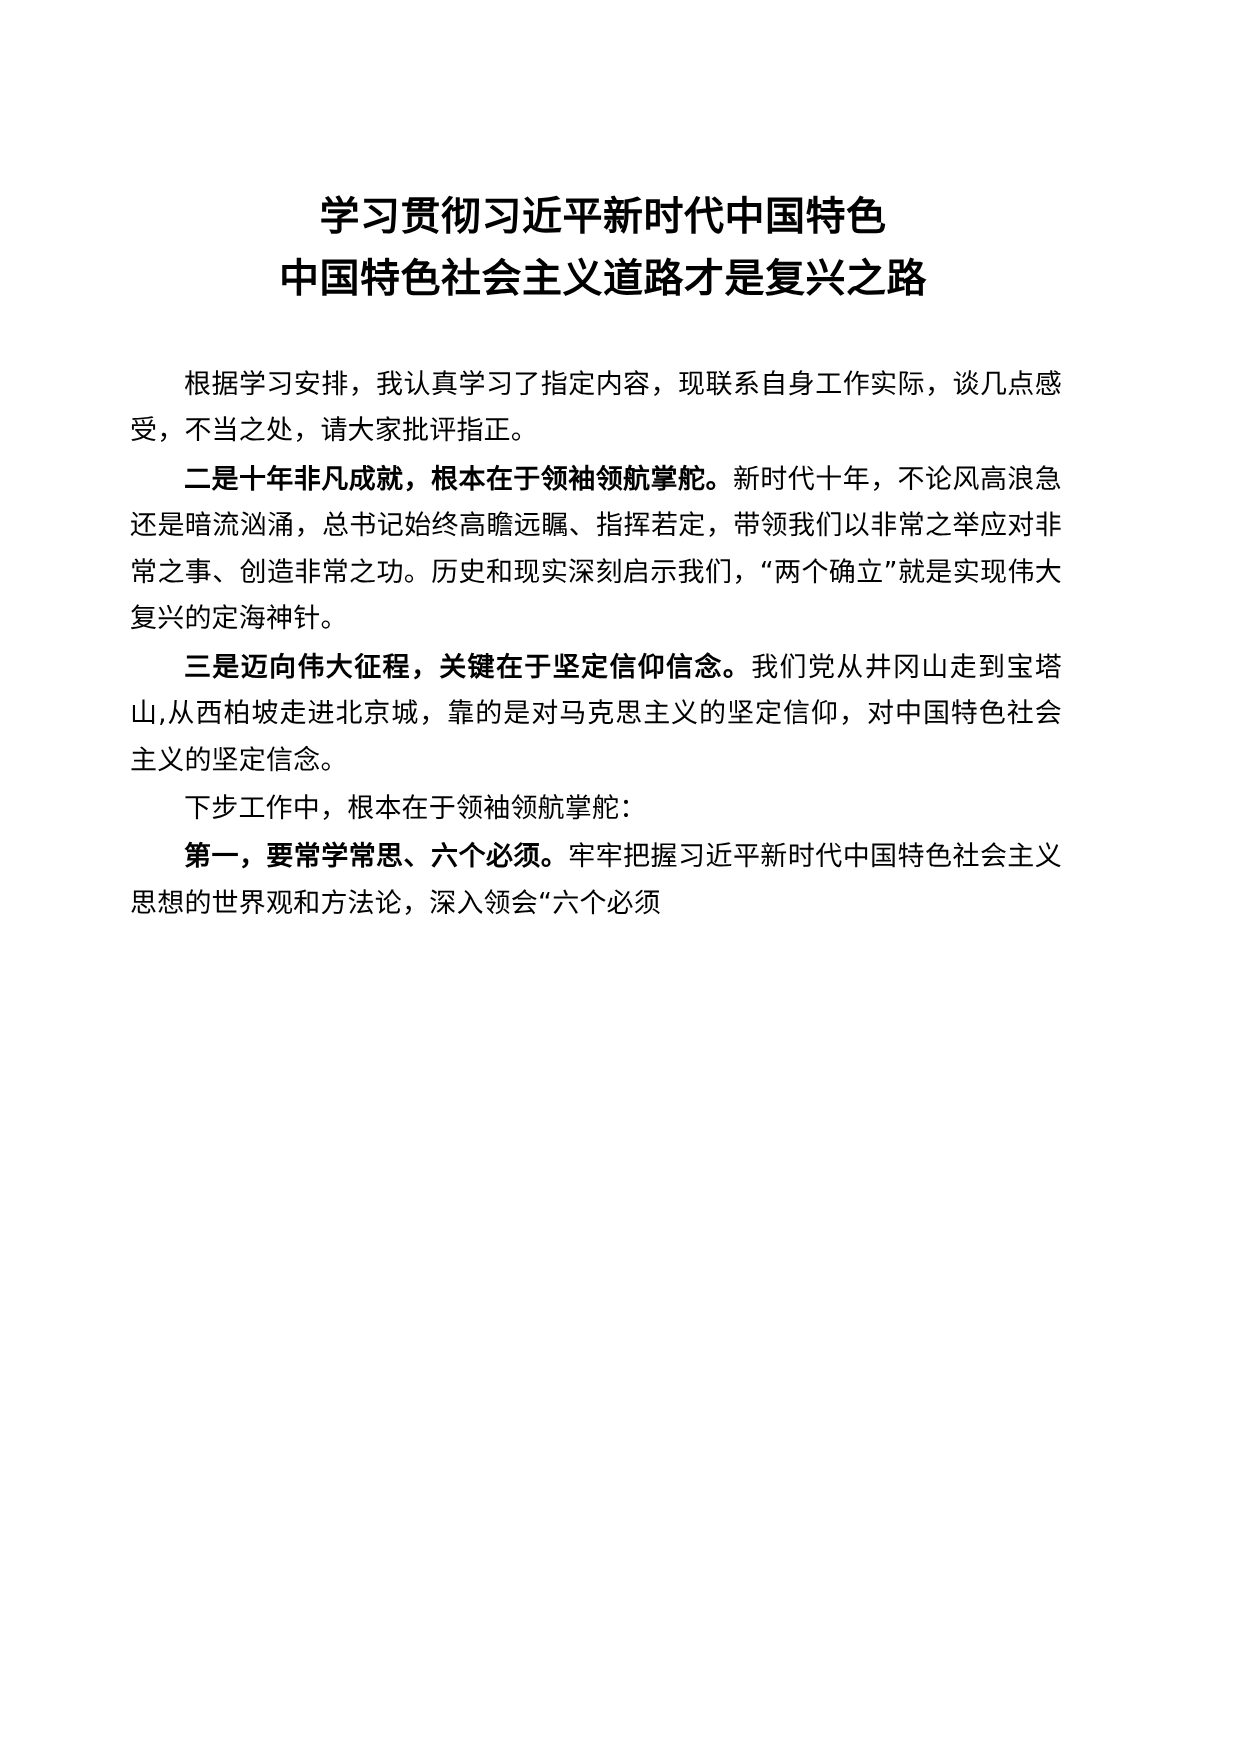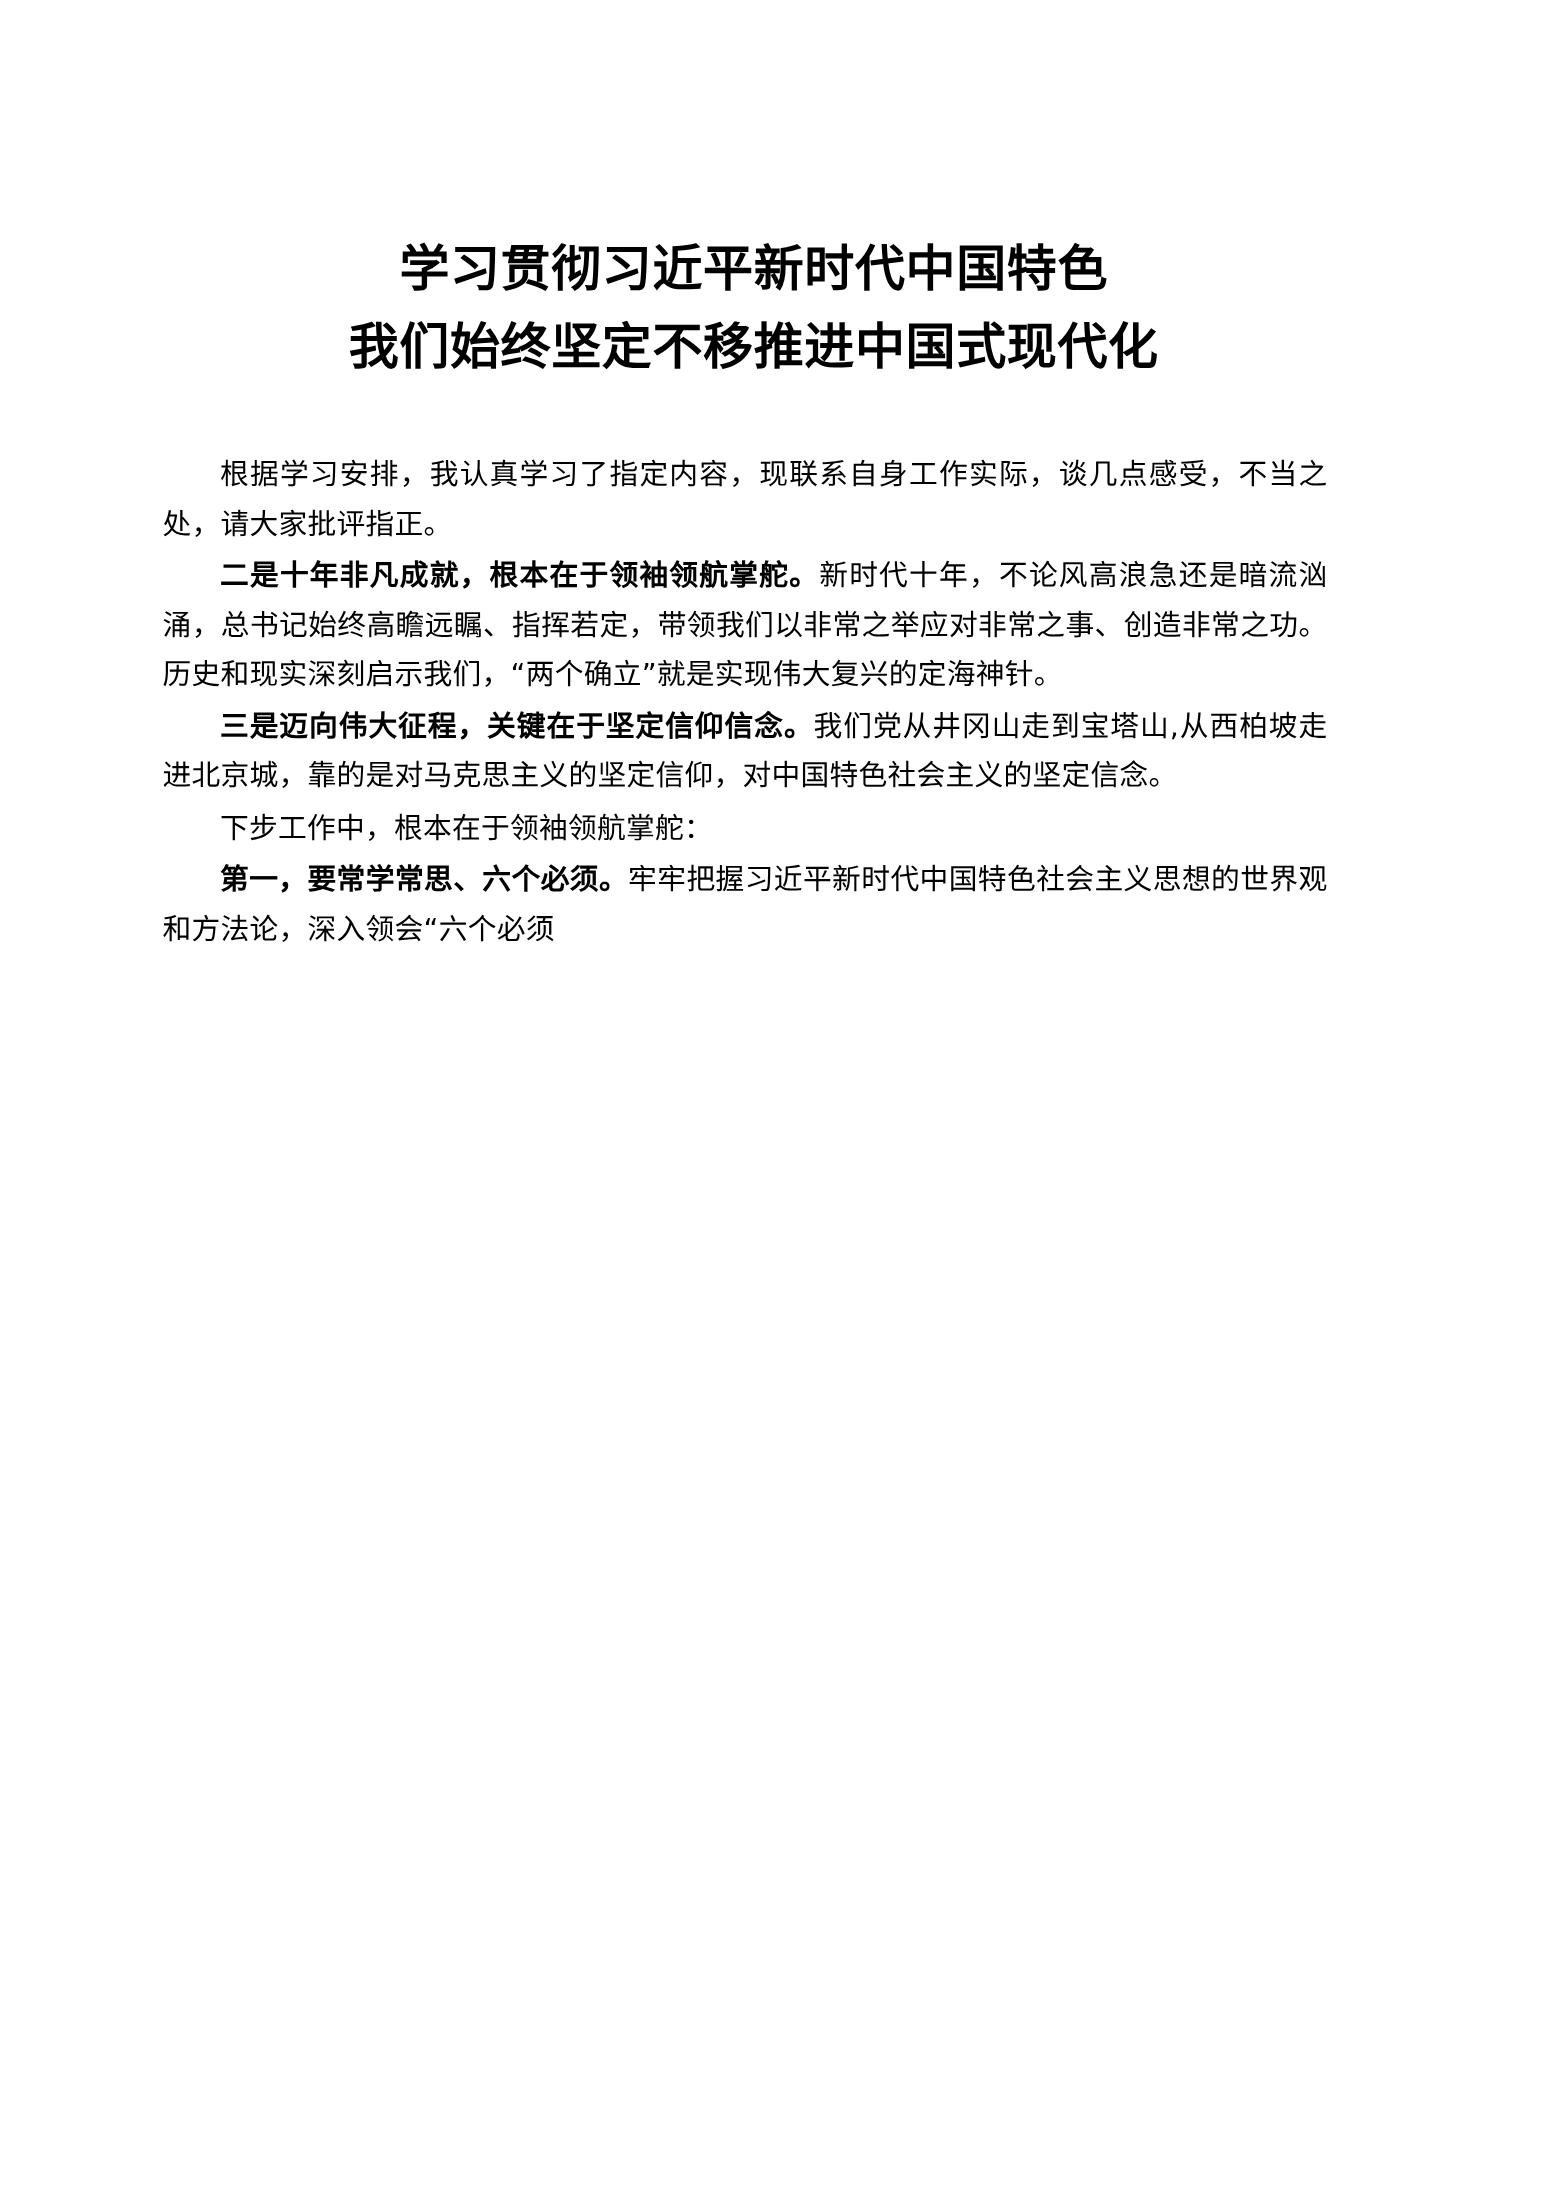--- a/index.html
+++ b/index.html
@@ -27,39 +27,39 @@
     letter-spacing: 0.5px;
     margin: 0 0 52px 0;
     padding: 0 40px;
   }
   .doc-title .title-line {
     display: block;
     white-space: nowrap;
   }
   .body-text p {
     margin: 0 14px 2px 0;
-    font-size: 23px;
+    font-size: 27px;
     line-height: 1.72;
     text-align: justify;
     text-justify: inter-ideograph;
     text-indent: 2em;
     letter-spacing: 0.2px;
   }
   .lead {
     font-weight: bold;
   }
 </style>
 </head>
 <body>
 
 <div class="page">
 
   <h1 class="doc-title">
     <span class="title-line">学习贯彻习近平新时代中国特色</span>
-    <span class="title-line">我们始终坚定不移推进中国式现代化</span>
+    <span class="title-line">中国特色社会主义道路才是复兴之路</span>
   </h1>
 
   <div class="body-text">
 
     <p>
       <span>根据学习安排，我认真学习了指定内容，现联系自身工作实际，谈几点感受，不当之处，请大家批评指正。</span>
     </p>
 
 
     <p>

